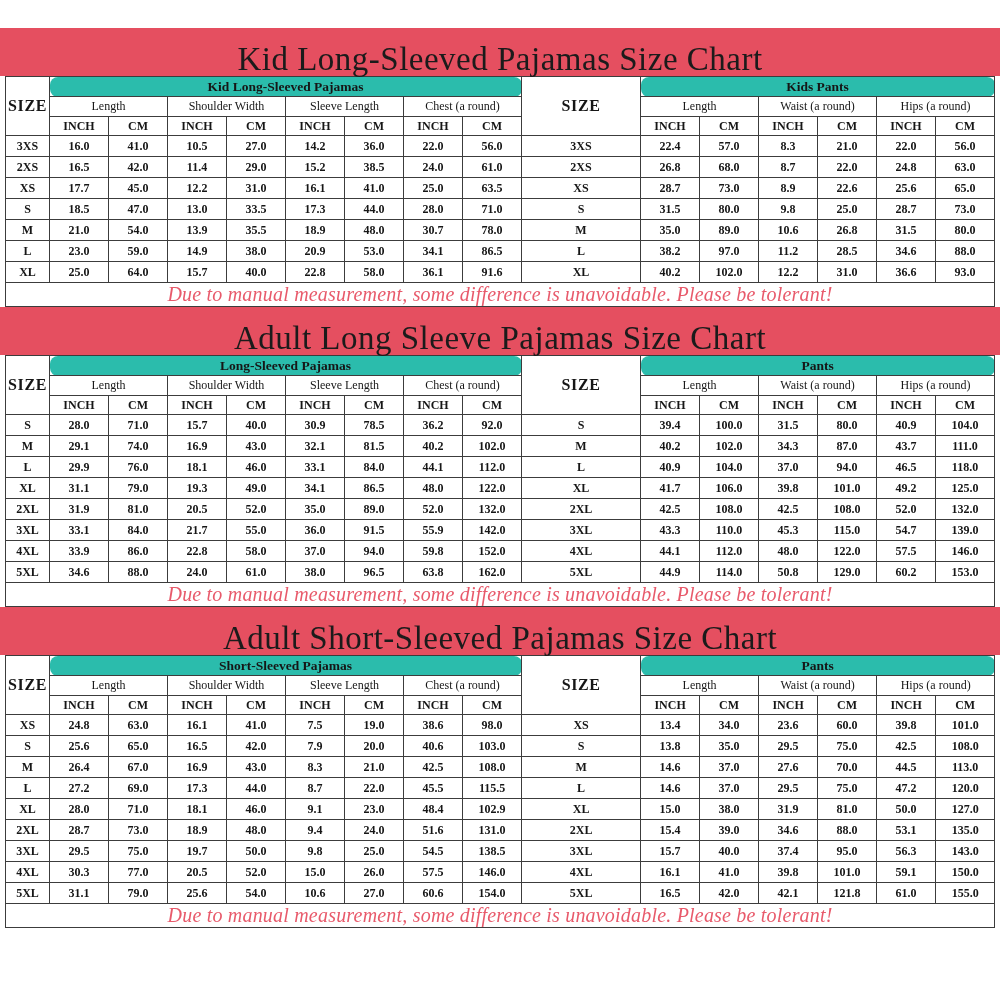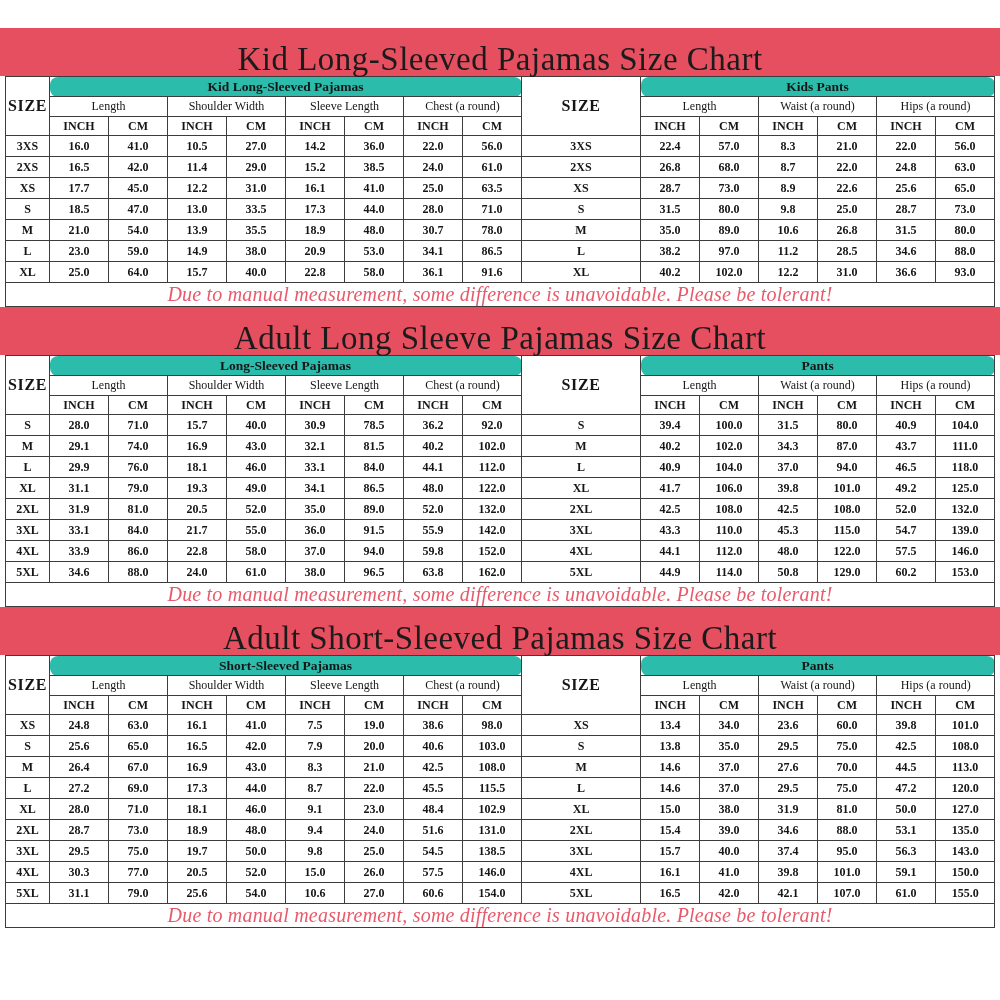--- a/index.html
+++ b/index.html
@@ -663,21 +663,21 @@
         <td>25.6</td>
         <td>54.0</td>
         <td>10.6</td>
         <td>27.0</td>
         <td>60.6</td>
         <td>154.0</td>
         <td>5XL</td>
         <td>16.5</td>
         <td>42.0</td>
         <td>42.1</td>
-        <td>107.0</td>
+        <td>121.8</td>
         <td>61.0</td>
         <td>155.0</td>
       </tr>
     </tbody>
   <tfoot>
     <tr>
       <td colspan="16" class="disclaimer">Due to manual measurement, some difference is unavoidable. Please be tolerant!</td>
     </tr>
   </tfoot>
 </table>

